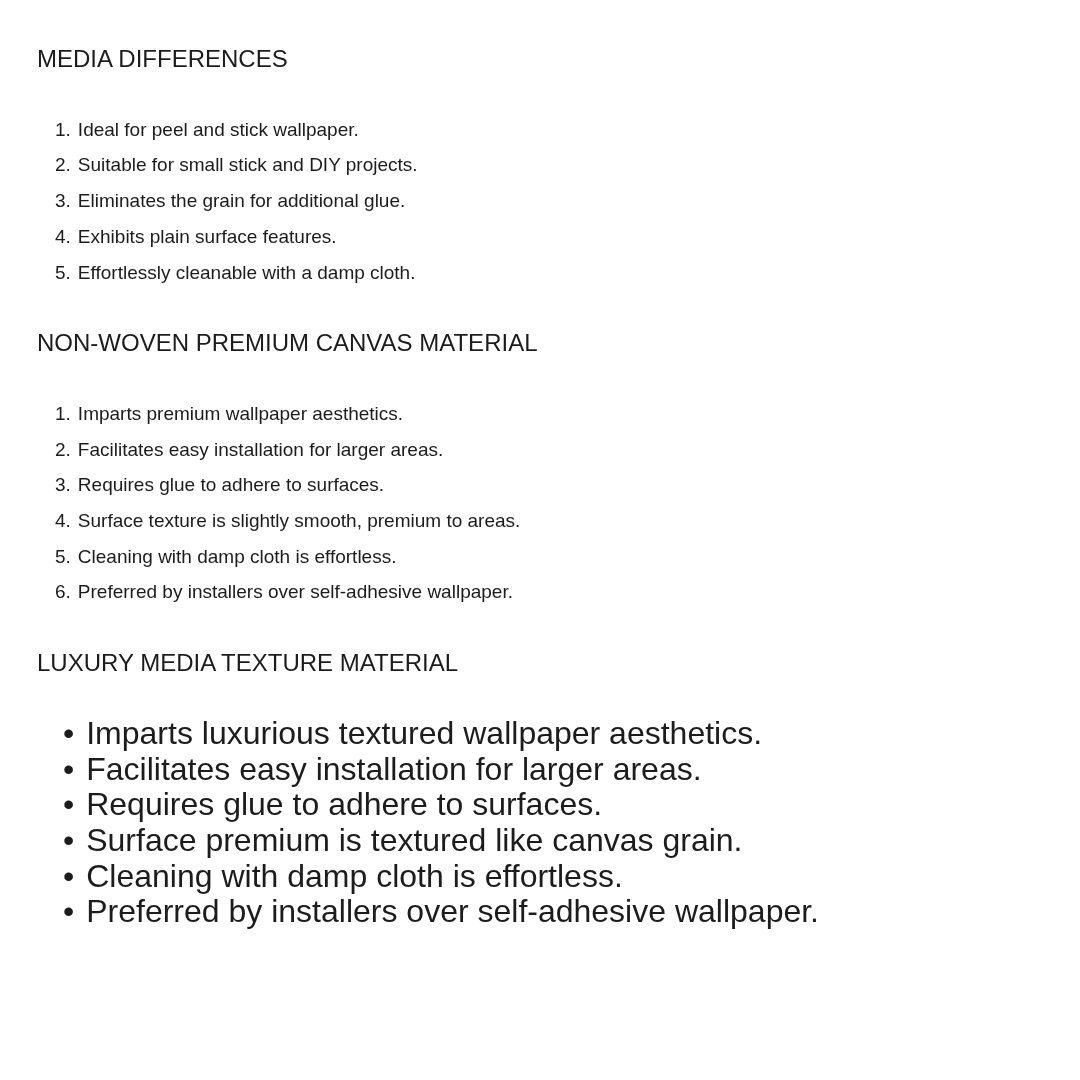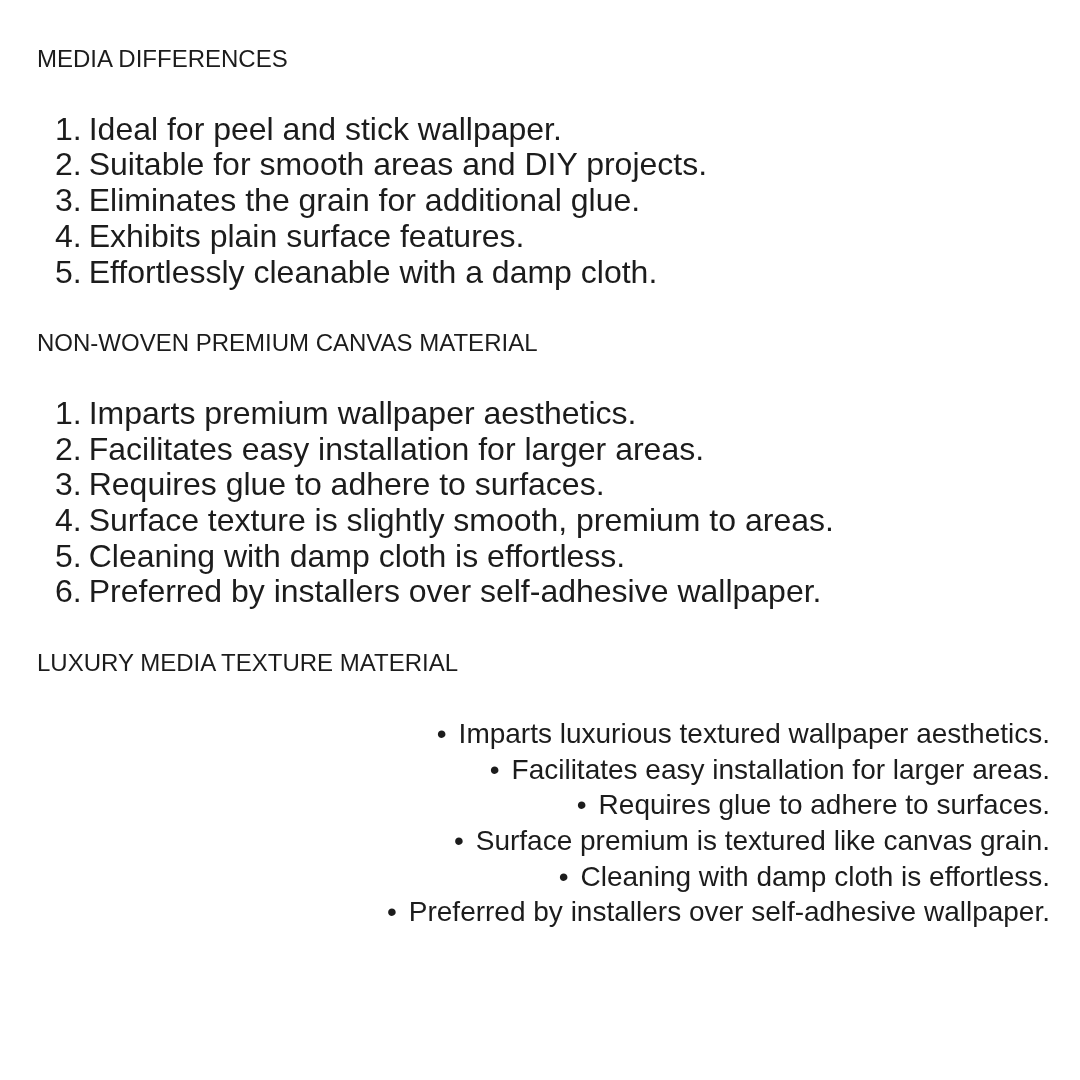--- a/index.html
+++ b/index.html
@@ -29,55 +29,54 @@
     white-space: nowrap;
   }
   ol.num-list {
     list-style: none;
     counter-reset: item;
     margin: 0 0 35px 0;
     padding: 0 0 0 18px;
   }
   ol.num-list li {
     counter-increment: item;
-    font-size: 32px;
+    font-size: 19px;
     line-height: 35.7px;
     white-space: nowrap;
   }
   ol.num-list li::before {
     content: counter(item) ".";
     margin-right: 7px;
   }
   ul.bullet-list {
     list-style: none;
     margin: 0 0 35px 0;
     padding: 0 0 0 26px;
   }
   ul.bullet-list li {
-    font-size: 28px;
+    font-size: 32px;
     line-height: 35.7px;
     white-space: nowrap;
-    text-align: right;
   }
   ul.bullet-list li::before {
     content: "\2022";
     margin-right: 12px;
   }
 </style>
 </head>
 <body>
 
 <div class="doc">
 
   <div class="heading">MEDIA DIFFERENCES</div>
 
   <section>
     <ol class="num-list">
       <li>Ideal for peel and stick wallpaper.</li>
-      <li>Suitable for smooth areas and DIY projects.</li>
+      <li>Suitable for small stick and DIY projects.</li>
       <li>Eliminates the grain for additional glue.</li>
       <li>Exhibits plain surface features.</li>
       <li>Effortlessly cleanable with a damp cloth.</li>
     </ol>
   </section>
 
   <section>
     <div class="heading">NON-WOVEN PREMIUM CANVAS MATERIAL</div>
     <ol class="num-list">
       <li>Imparts premium wallpaper aesthetics.</li>

